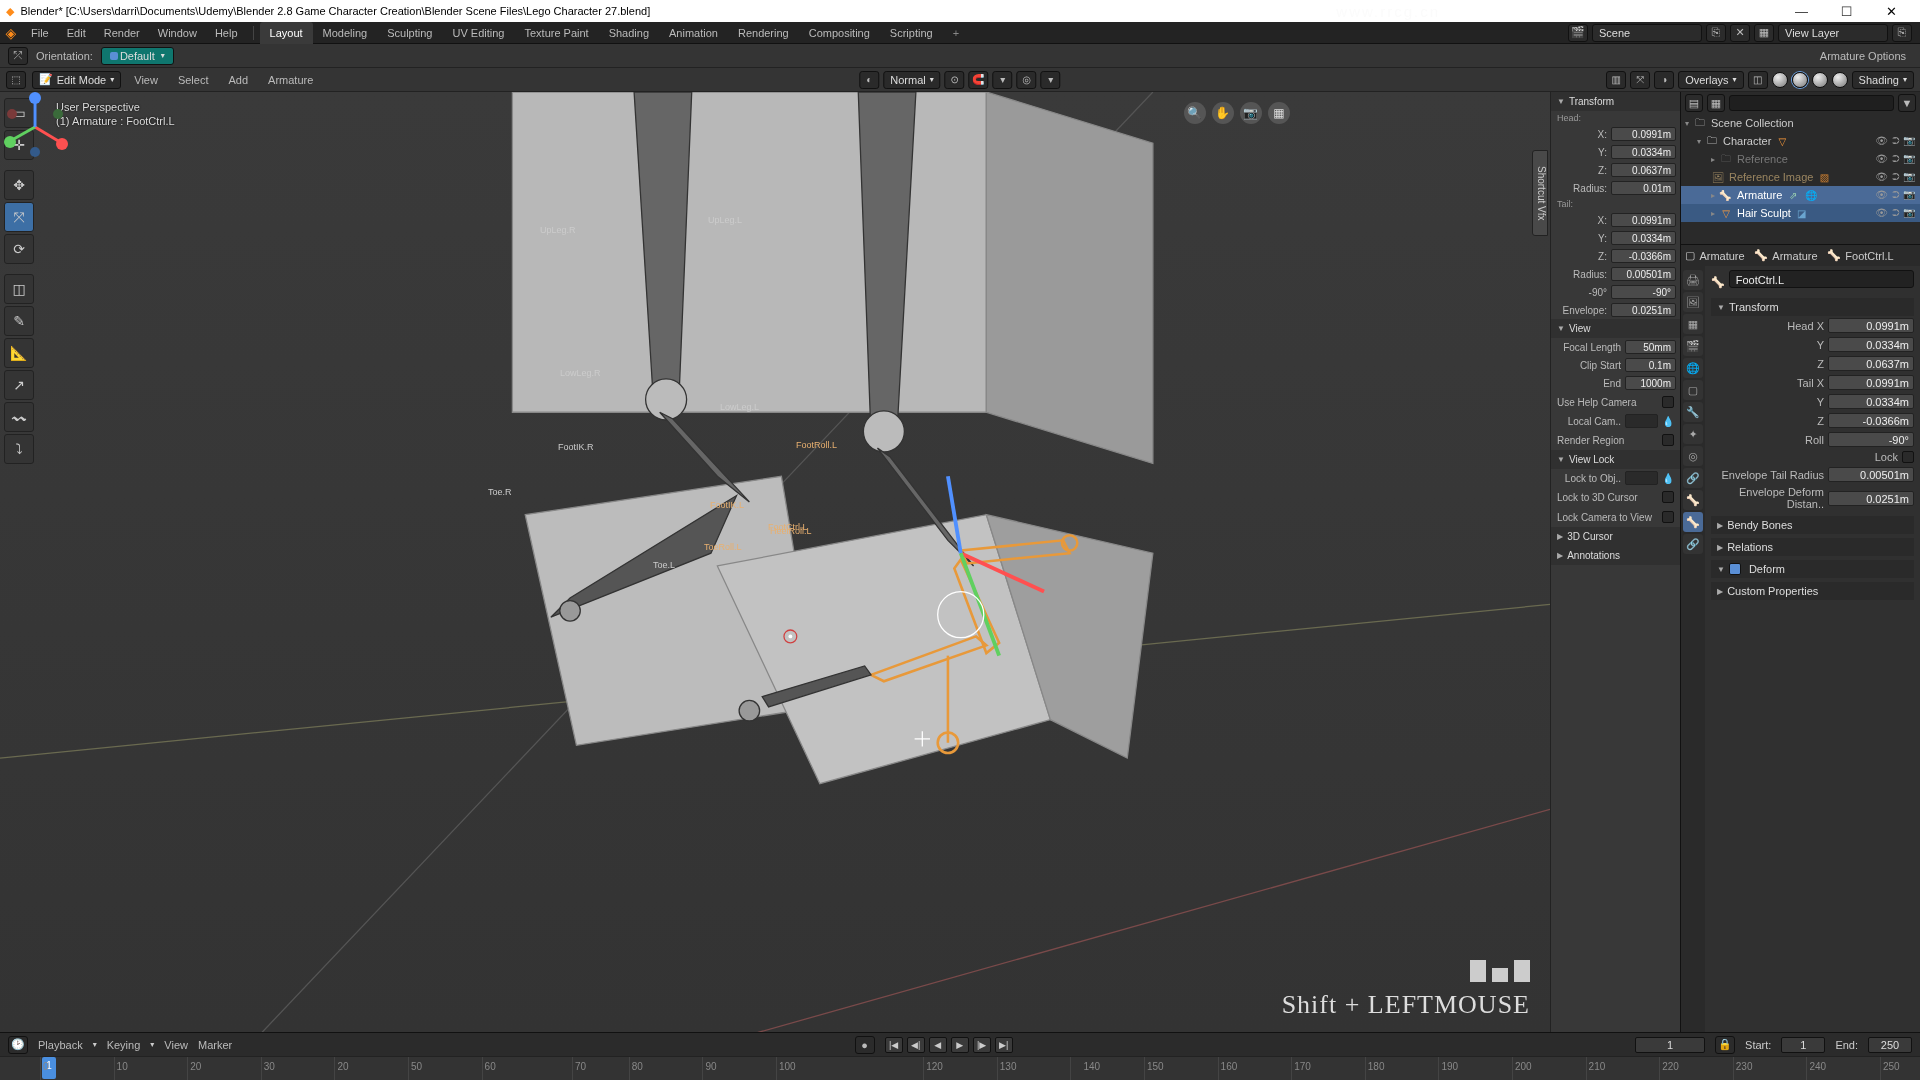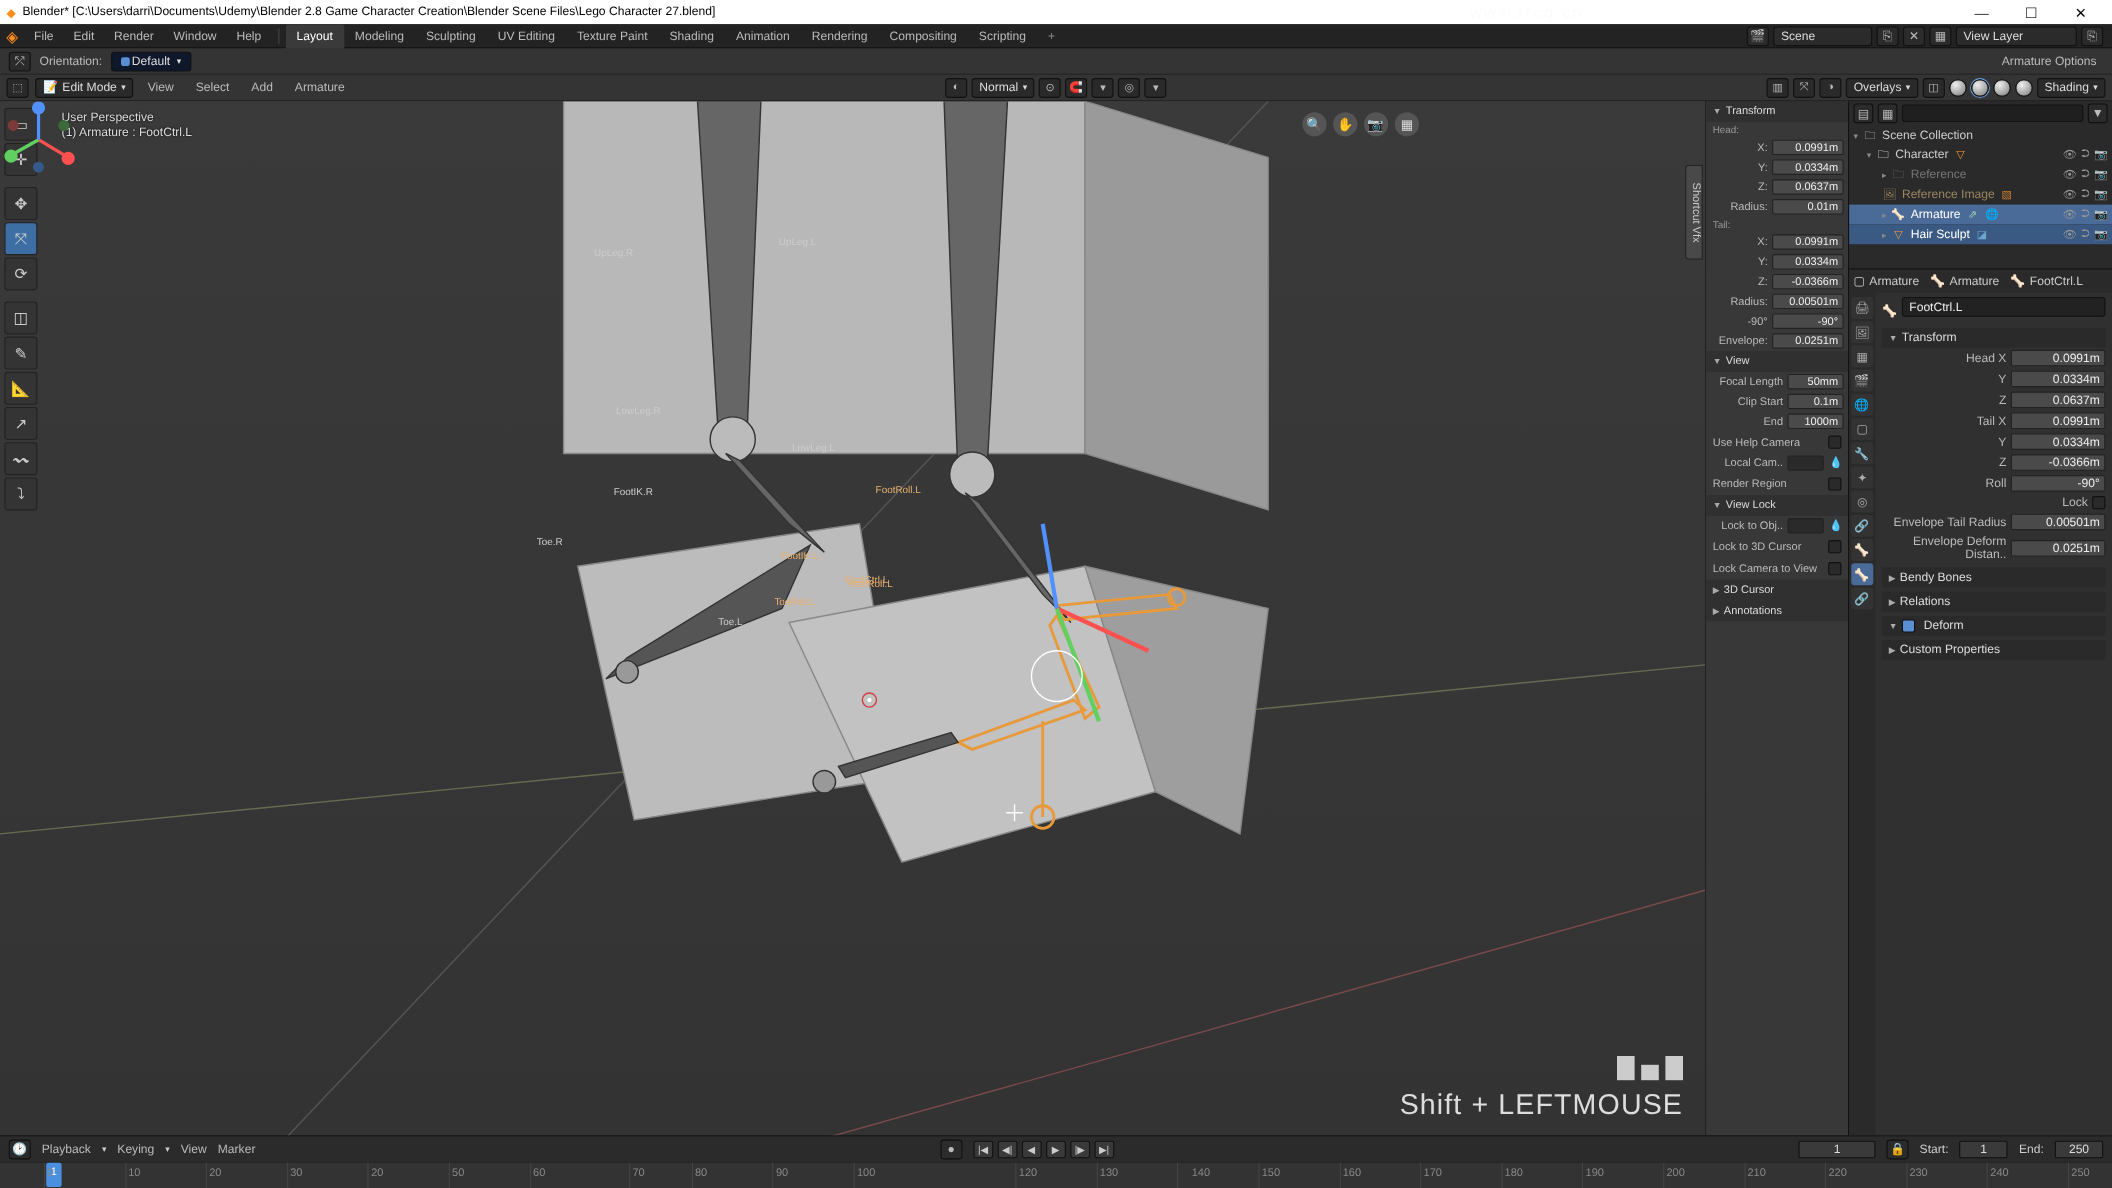--- a/index.html
+++ b/index.html
@@ -20,21 +20,21 @@
 .menubar .tab.active{ background:#3a3a3a; color:#fff; border-radius:3px 3px 0 0;}
 .menubar .tab.plus{ color:#888;}
 .menubar .right{ margin-left:auto; display:flex; align-items:center; gap:4px; padding-right:8px;}
 .dropfield{ background:#2b2b2b; border:1px solid #111; border-radius:3px; height:18px; padding:0 6px; display:flex; align-items:center; gap:4px; color:#ddd; }
 .iconbtn{ width:20px; height:18px; background:#2b2b2b; border:1px solid #111; border-radius:3px; display:flex; align-items:center; justify-content:center; color:#bbb; font-size:11px;}
 
 
 .secondbar{ height:24px; background:#343434; display:flex; align-items:center; padding:0 8px; gap:8px; border-bottom:1px solid #222;}
 .secondbar .label{ color:#bbb; }
 .secondbar .dot{ width:8px; height:8px; background:#5a8fd6; border-radius:2px; margin-right:2px;}
-.secondbar .dropdown{ background:#0f172a; border:1px solid #111; border-radius:3px; height:18px; padding:0 8px; display:flex; align-items:center; color:#ddd;}
+.secondbar .dropdown{ background:#0f766e; border:1px solid #111; border-radius:3px; height:18px; padding:0 8px; display:flex; align-items:center; color:#ddd;}
 .secondbar .spacer{ flex:1;}
 .secondbar .armopt{ color:#bbb; margin-right:6px;}
 
 
 .workrow{ display:flex; height:calc(1080px - 22px - 22px - 24px - 24px - 24px - 24px); }
 
 
 .vp-header{ height:24px; background:#343434; display:flex; align-items:center; padding:0 6px; gap:6px; border-bottom:1px solid #222; position:relative; }
 .vp-header .drop{ background:#2a2a2a; border:1px solid #111; border-radius:3px; height:18px; padding:0 6px; display:flex; align-items:center; gap:4px; color:#ddd;}
 .vp-header .mini{ width:20px; height:18px; background:#2a2a2a; border:1px solid #111; border-radius:3px; display:flex; align-items:center; justify-content:center; color:#bbb; font-size:10px;}
@@ -46,21 +46,21 @@
 .vp-right-cluster{ display:flex; align-items:center; gap:4px; }
 .shadingball{ width:16px; height:16px; border-radius:50%; background:radial-gradient(circle at 35% 30%,#eee,#777); border:1px solid #111;}
 
 
 .viewport{ flex:1; position:relative; background:linear-gradient(#3a3a3a,#333); overflow:hidden; }
 .viewport svg{ position:absolute; inset:0; }
 .vp-info{ position:absolute; left:56px; top:8px; color:#ddd; font-size:11px; line-height:14px; text-shadow:0 0 2px #000;}
 .nav-gizmo{ position:absolute; right:160px; top:8px; width:70px; height:70px;}
 .nav-icons{ position:absolute; right:260px; top:10px; display:flex; gap:6px;}
 .nav-icons .nbtn{ width:22px; height:22px; border-radius:50%; background:#555; display:flex; align-items:center; justify-content:center; color:#ddd; font-size:12px;}
-.keyhint{ position:absolute; right:20px; bottom:12px; color:#ddd; font-size:26px; letter-spacing:1px;}
+.keyhint{ position:absolute; right:20px; bottom:12px; color:#ddd; font-size:26px; letter-spacing:1px;font-family:Liberation Serif, serif;}
 .shortcut-tab{ position:absolute; right:2px; top:58px; width:16px; height:86px; background:#494949; border:1px solid #222; writing-mode:vertical-rl; text-align:center; font-size:10px; color:#ccc; border-radius:3px 0 0 3px;}
 
 
 .keybars{ position:absolute; right:20px; bottom:50px; display:flex; gap:6px;}
 .keybars div{ width:16px; height:22px; background:#ccc;}
 .keybars div:nth-child(2){ height:14px; align-self:flex-end;}
 
 
 .left-toolbar{ position:absolute; left:4px; top:6px; width:32px; display:flex; flex-direction:column; gap:2px;}
 .left-toolbar .tool{ width:30px; height:30px; background:#343434; border:1px solid #222; border-radius:3px; display:flex; align-items:center; justify-content:center; color:#ccc; font-size:14px;}
@@ -153,21 +153,21 @@
   <div class="tab">UV Editing</div>
   <div class="tab">Texture Paint</div>
   <div class="tab">Shading</div>
   <div class="tab">Animation</div>
   <div class="tab">Rendering</div>
   <div class="tab">Compositing</div>
   <div class="tab">Scripting</div>
   <div class="tab plus">+</div>
   <div class="right">
     <div class="iconbtn">🎬</div>
-    <div class="dropfield" style="width:90px;">
+    <div class="dropfield" style="width:110px;">
         <span>Scene</span>
       </div>
     <div class="iconbtn">⎘</div>
     <div class="iconbtn">✕</div>
     <div class="iconbtn">▦</div>
     <div class="dropfield" style="width:110px;">
         <span>View Layer</span>
       </div>
     <div class="iconbtn">⎘</div>
   </div>

